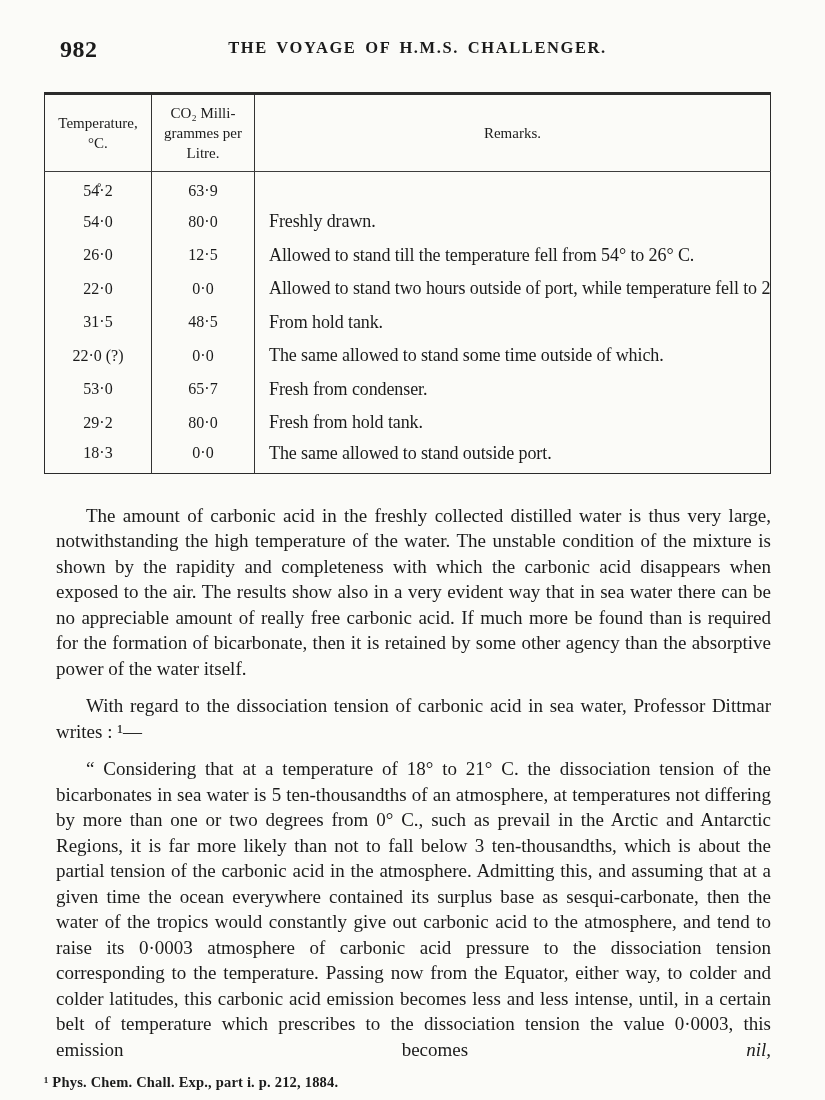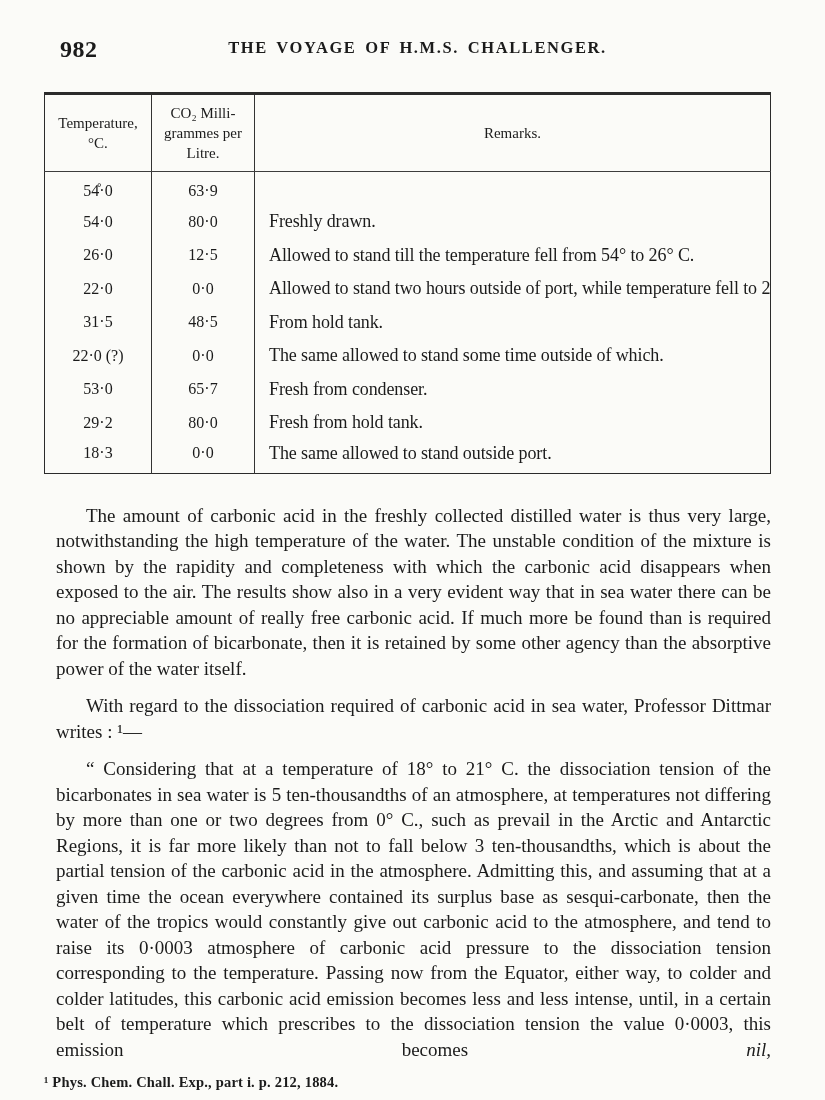--- a/index.html
+++ b/index.html
@@ -131,21 +131,21 @@
     </colgroup>
     <thead>
       <tr>
         <th class="v-rule">Temperature, °C.</th>
         <th class="v-rule">CO₂ Milli-grammes per Litre.</th>
         <th>Remarks.</th>
       </tr>
     </thead>
     <tbody>
       <tr>
-        <td class="v-rule c-temp">54̊·0</td>
+        <td class="v-rule c-temp">54̊·2</td>
         <td class="v-rule c-co2">63·9</td>
         <td class="c-rem"></td>
       </tr>
       <tr>
         <td class="v-rule c-temp">54·0</td>
         <td class="v-rule c-co2">80·0</td>
         <td class="c-rem">Freshly drawn.</td>
       </tr>
       <tr>
         <td class="v-rule c-temp">26·0</td>
@@ -180,19 +180,19 @@
       <tr>
         <td class="v-rule c-temp">18·3</td>
         <td class="v-rule c-co2">0·0</td>
         <td class="c-rem">The same allowed to stand outside port.</td>
       </tr>
     </tbody>
   </table>
 
   <section class="body-text">
     <p class="para">The amount of carbonic acid in the freshly collected distilled water is thus very large, notwithstanding the high temperature of the water.  The unstable condition of the mixture is shown by the rapidity and completeness with which the carbonic acid disappears when exposed to the air.  The results show also in a very evident way that in sea water there can be no appreciable amount of really free carbonic acid.  If much more be found than is required for the formation of bicarbonate, then it is retained by some other agency than the absorptive power of the water itself.</p>
-    <p class="para">With regard to the dissociation required of carbonic acid in sea water, Professor Dittmar writes : ¹—</p>
+    <p class="para">With regard to the dissociation tension of carbonic acid in sea water, Professor Dittmar writes : ¹—</p>
     <p class="para continues"><span>“ Considering that at a temperature of 18° to 21° C. the dissociation tension of the bicarbonates in sea water is 5 ten-thousandths of an atmosphere, at temperatures not differing by more than one or two degrees from 0° C., such as prevail in the Arctic and Antarctic Regions, it is far more likely than not to fall below 3 ten-thousandths, which is about the partial tension of the carbonic acid in the atmosphere.  Admitting this, and assuming that at a given time the ocean everywhere contained its surplus base as sesqui-carbonate, then the water of the tropics would constantly give out carbonic acid to the atmosphere, and tend to raise its 0·0003 atmosphere of carbonic acid pressure to the dissociation tension corresponding to the temperature.  Passing now from the Equator, either way, to colder and colder latitudes, this carbonic acid emission becomes less and less intense, until, in a certain belt of temperature which prescribes to the dissociation tension the value 0·0003, this emission becomes </span><i>nil,</i></p>
   </section>
 
   <footer class="footnote">¹ Phys. Chem. Chall. Exp., part i. p. 212, 1884.</footer>
 
 </div>
 
 </body></html>

